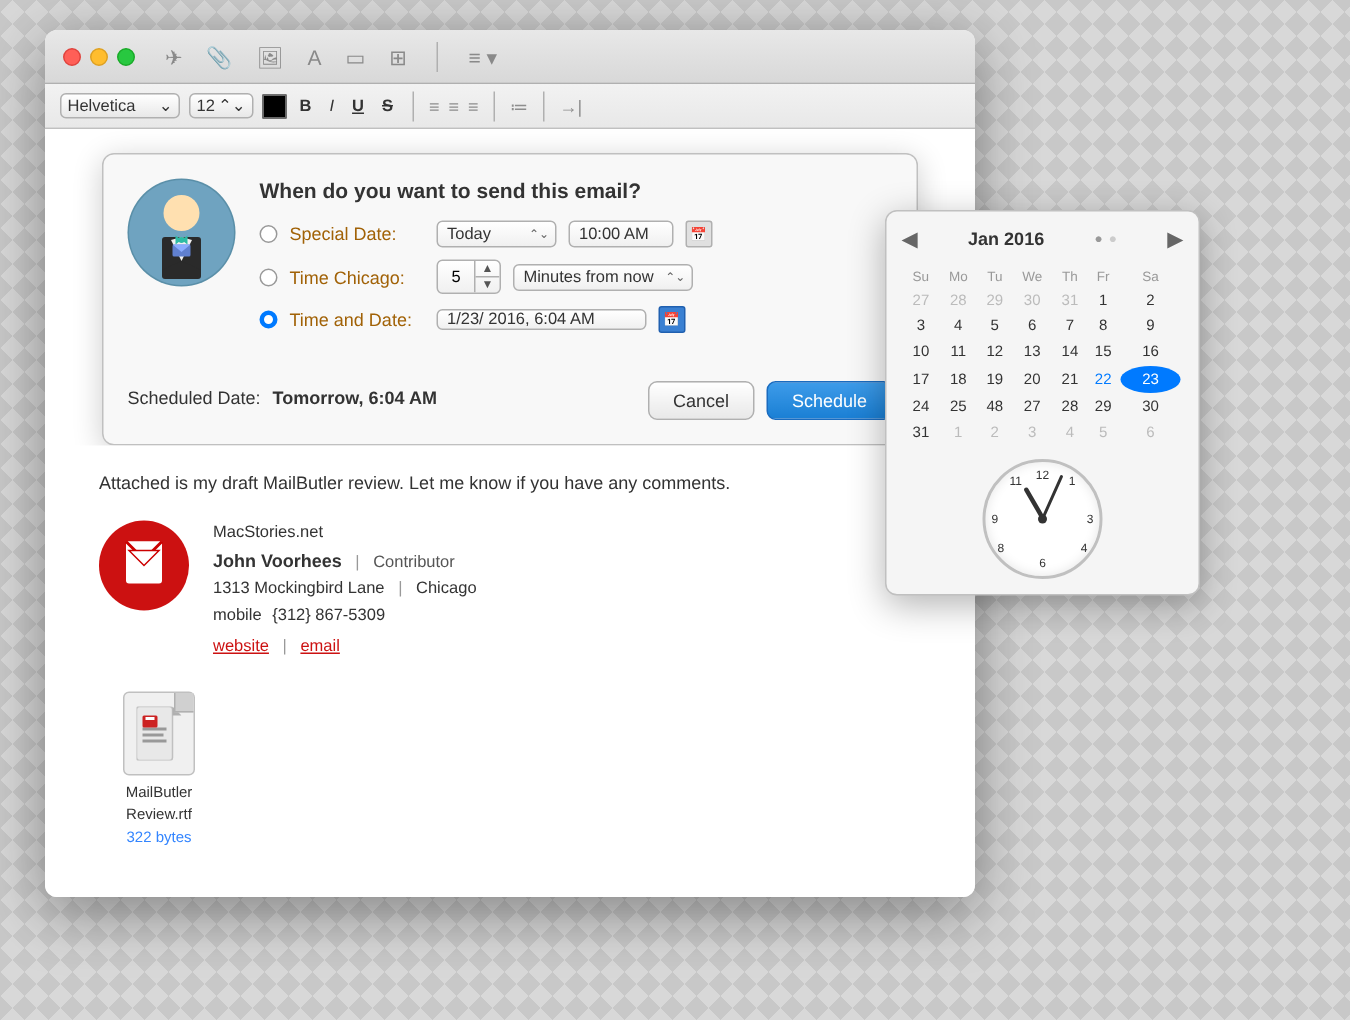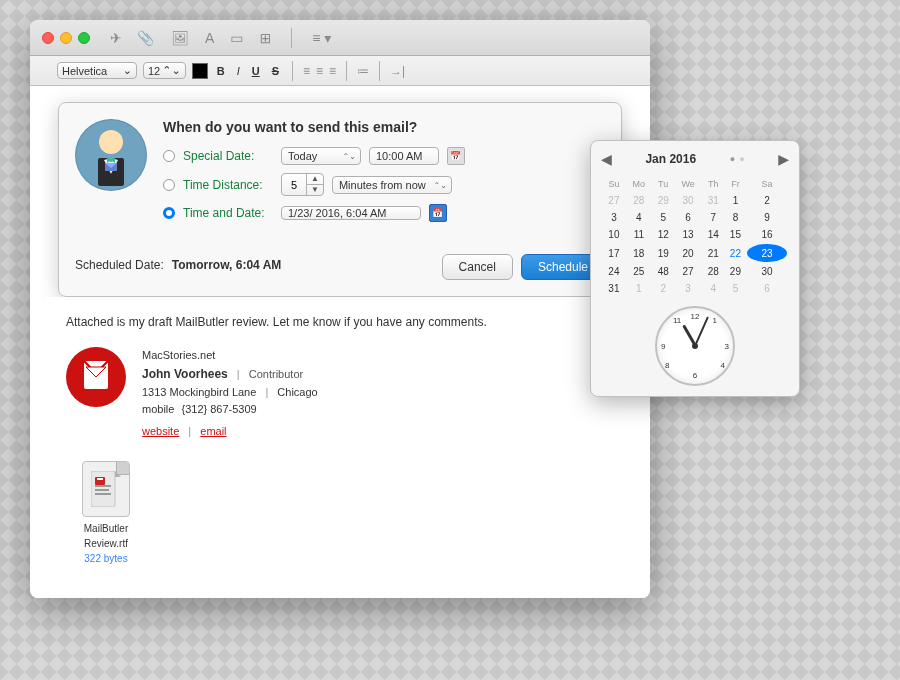--- a/index.html
+++ b/index.html
@@ -109,21 +109,20 @@
     .font-select {
       background: linear-gradient(to bottom, #fff, #e8e8e8);
       border: 1px solid #b0b0b0;
       border-radius: 4px;
       padding: 1px 4px;
       font-size: 11px;
       display: flex;
       align-items: center;
       gap: 4px;
       min-width: 80px;
-      margin-left: 17px;
     }
 
     .size-select {
       background: linear-gradient(to bottom, #fff, #e8e8e8);
       border: 1px solid #b0b0b0;
       border-radius: 4px;
       padding: 1px 4px;
       font-size: 11px;
       display: flex;
       align-items: center;
@@ -154,21 +153,21 @@
       background: #fff;
       padding: 16px;
     }
 
     
     .schedule-dialog {
       background: rgba(248, 248, 248, 0.97);
       border: 1px solid #c0c0c0;
       border-radius: 8px;
       padding: 16px;
-      margin: 0 12px;
+      margin: 0 22px;
       box-shadow: 0 4px 20px rgba(0,0,0,0.2);
     }
 
     .dialog-header {
       display: flex;
       align-items: flex-start;
       gap: 16px;
       margin-bottom: 14px;
     }
 
@@ -200,21 +199,21 @@
 
     .option-row {
       display: flex;
       align-items: center;
       gap: 8px;
       margin-bottom: 8px;
     }
 
     .radio-label {
       font-size: 12px;
-      color: #15803d;
+      color: #a16207;
       min-width: 90px;
     }
 
     .dropdown-field {
       background: linear-gradient(to bottom, #fff, #f0f0f0);
       border: 1px solid #b0b0b0;
       border-radius: 4px;
       padding: 2px 20px 2px 6px;
       font-size: 11px;
       color: #333;
@@ -694,21 +693,21 @@
               <span class="dropdown-arrow">⌃⌄</span>
             </div>
             <div class="time-field">
               <span>10:00 AM</span>
             </div>
             <div class="cal-icon">📅</div>
           </div>
 
           <div class="option-row">
             <div class="radio-btn"></div>
-            <span class="radio-label">Time Distance:</span>
+            <span class="radio-label">Time Chicago:</span>
             <div class="stepper-box">
               <span class="stepper-value">5</span>
               <div class="stepper-btns">
                 <button class="stepper-btn">▲</button>
                 <button class="stepper-btn">▼</button>
               </div>
             </div>
             <div class="minutes-dropdown" style="position:relative;">
               <span>Minutes from now</span>
               <span class="dropdown-arrow">⌃⌄</span>

